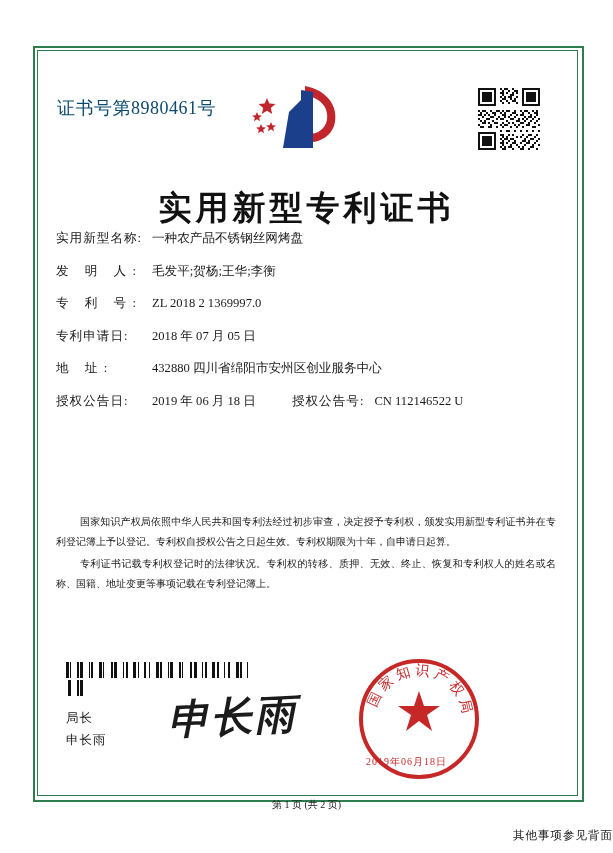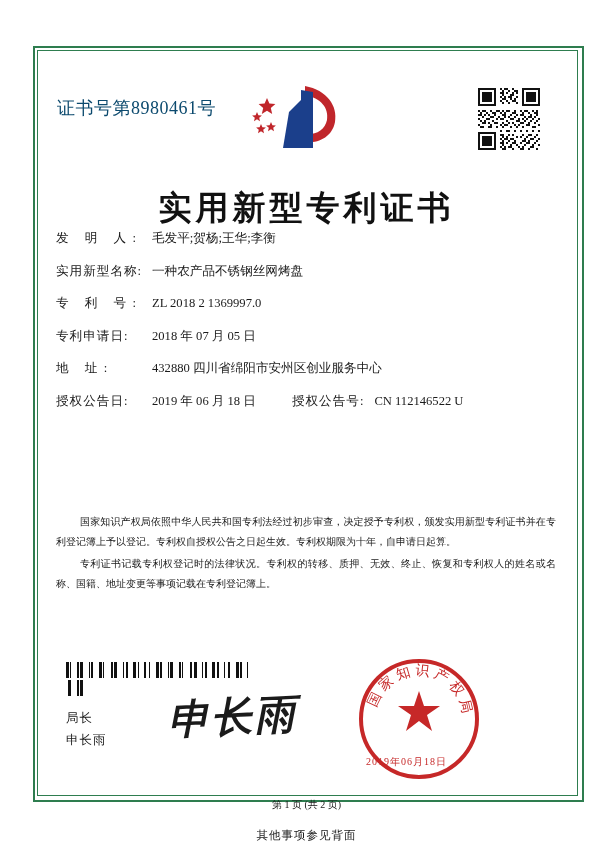--- a/index.html
+++ b/index.html
@@ -97,21 +97,21 @@
     position:absolute;left:366px;top:755px;
     font-size:10px;color:#c62828;letter-spacing:1px;
   }
 
   
   .pageno{
     position:absolute;left:0;top:798px;width:613px;text-align:center;
     font-size:10px;color:#1a1a1a;
   }
   .footnote{
-    position:absolute;left:0;top:828px;width:613px;text-align:center;
+    position:absolute;left:0;top:828px;width:613px;text-align:right;
     font-size:11.5px;color:#1a1a1a;letter-spacing:1px;
   }
 </style>
 </head>
 <body>
 
 <div class="page">
 
   <div class="border-outer"></div>
   <div class="border-inner"></div>
@@ -307,26 +307,26 @@
         <rect x="25" y="30" width="1" height="1"></rect>
           <rect x="29" y="30" width="1" height="1"></rect>
       </g>
     </svg>
   </div>
 
   <div class="title">实用新型专利证书</div>
 
   <div class="fields">
     <div class="field">
+      <span class="f-label">实用新型名称:</span>
+      <span class="f-value">一种农产品不锈钢丝网烤盘</span>
+    </div>
+    <div class="field">
       <span class="f-label spread">发 明 人:</span>
       <span class="f-value">毛发平;贺杨;王华;李衡</span>
-    </div>
-    <div class="field">
-      <span class="f-label">实用新型名称:</span>
-      <span class="f-value">一种农产品不锈钢丝网烤盘</span>
     </div>
     <div class="field">
       <span class="f-label spread">专 利 号:</span>
       <span class="f-value">ZL 2018 2 1369997.0</span>
     </div>
     <div class="field">
       <span class="f-label">专利申请日:</span>
       <span class="f-value">2018 年 07 月 05 日</span>
     </div>
     <div class="field">

